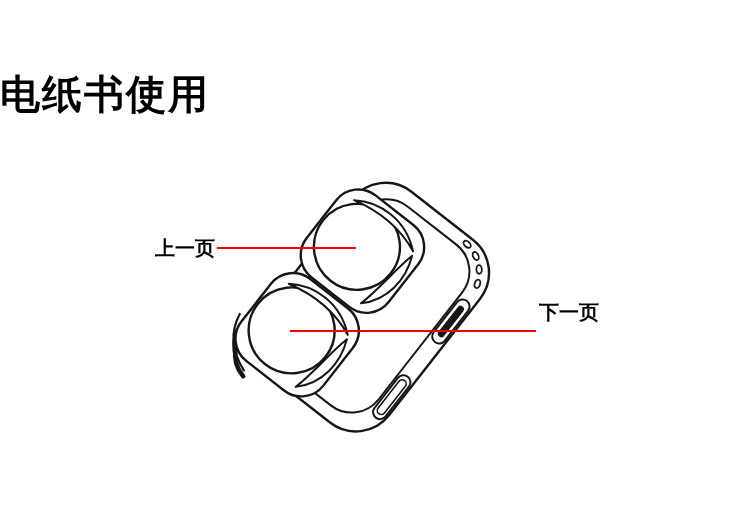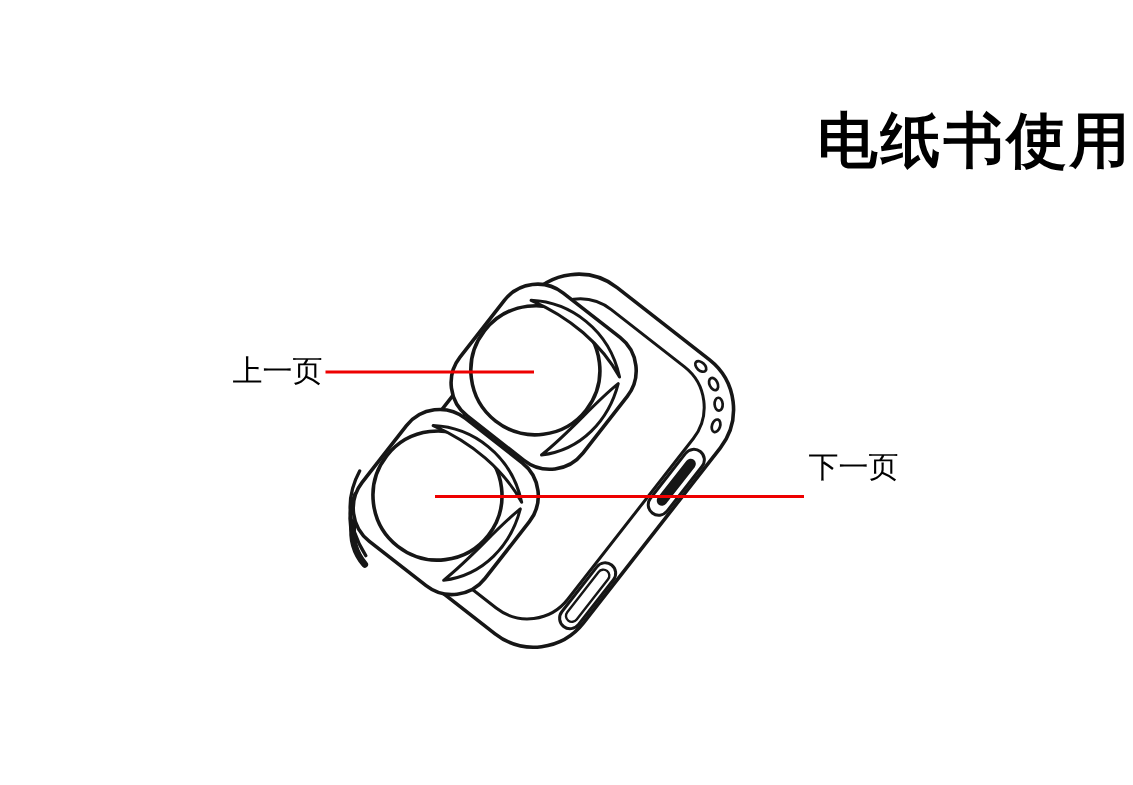--- a/index.html
+++ b/index.html
@@ -9,33 +9,33 @@
     --text: #000000;
   }
   * { margin: 0; padding: 0; box-sizing: border-box; }
   html, body { width: 755px; height: 523px; background: var(--background); overflow: hidden; }
   body { position: relative; font-family: "Liberation Sans", "DejaVu Sans", sans-serif; color: var(--text); }
 
   .page-title {
     position: absolute;
     left: 0; top: 72px;
     width: 755px;
-    text-align: right;
+    text-align: left;
     font-size: 40px;
     line-height: 1.1;
     font-weight: 700;
     letter-spacing: 2px;
     color: var(--text);
   }
 
   .callout-label {
     position: absolute;
     font-size: 20px;
     line-height: 24px;
-    font-weight: 400;
+    font-weight: 700;
     color: var(--text);
     white-space: nowrap;
   }
   .callout-label.prev { left: 155px; top: 236px; }
   .callout-label.next { left: 539px; top: 300px; }
 
   svg.diagram { position: absolute; left: 0; top: 0; }
 
   .ln  { stroke: var(--ink); fill: none; stroke-linecap: round; stroke-linejoin: round; }
   .fw  { stroke: var(--ink); fill: var(--background); stroke-linecap: round; stroke-linejoin: round; }

